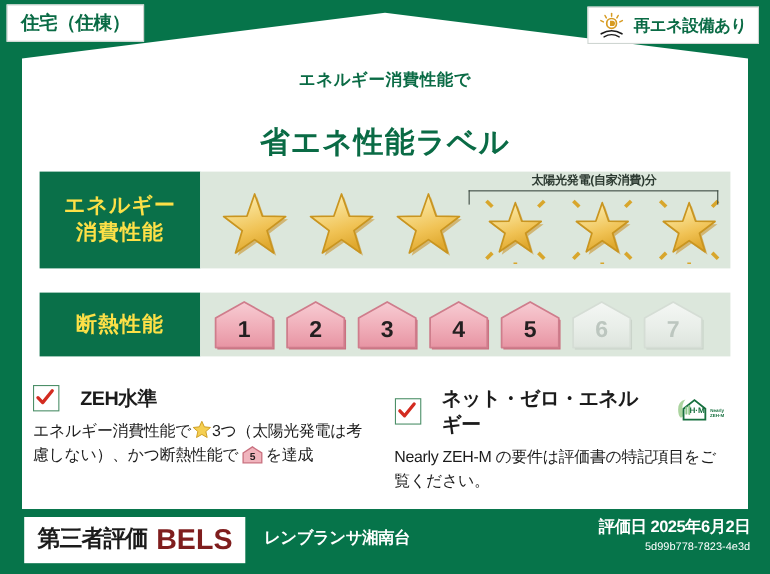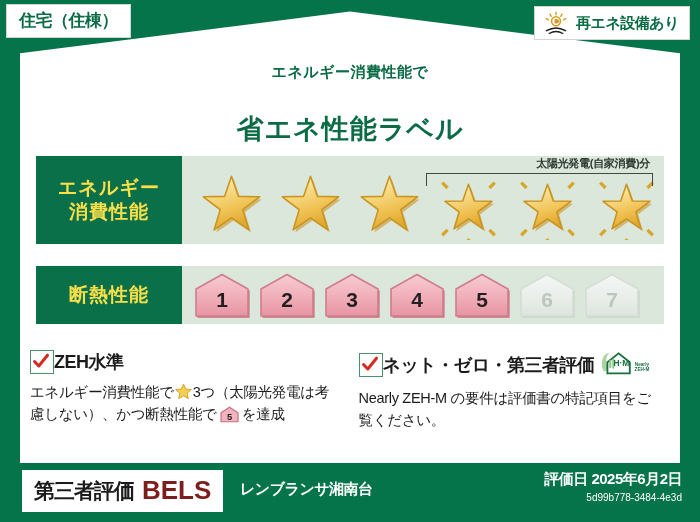--- a/index.html
+++ b/index.html
@@ -111,21 +111,21 @@
     position:absolute;
     left:244px;top:17px;width:225px;height:12px;
     border-left:1.5px solid #3d4b42;
     border-right:1.5px solid #3d4b42;
     border-top:1.5px solid #3d4b42;
     z-index:3;
   }
   .solar-label{
     position:absolute;
     left:248px;top:0px;width:220px;
-    text-align:right;
+    text-align:center;
     font-size:11px;color:#2c3a31;font-weight:bold;
     letter-spacing:-0.3px;
     z-index:4;
   }
 
   
   .ins-list{
     position:absolute;left:0;top:0;right:0;bottom:0;
     display:flex;align-items:center;gap:3px;
     padding-left:9px;
@@ -144,21 +144,21 @@
   .ins-cell.on  .ins-num{color:#231f20;}
   .ins-cell.off .ins-num{color:#bcc6bf;}
 
   
   .claims{
     position:absolute;left:30px;top:350px;width:645px;height:100px;
     display:flex;z-index:5;
   }
   .claim{flex:1 1 0;padding-right:12px;}
   .claim + .claim{padding-left:12px;}
-  .claim-head{display:flex;align-items:center;gap:0;margin-bottom:7px;}
+  .claim-head{display:flex;align-items:center;gap:19px;margin-bottom:7px;}
   .chk{
     width:22px;height:22px;flex:0 0 22px;
     border:1.5px solid #4c8f68;
     background:#fff;
     position:relative;
   }
   .chk svg{position:absolute;left:1px;top:1px;}
   .claim-title{font-size:18px;font-weight:bold;color:#1b1b1b;letter-spacing:-0.5px;}
   .claim-body{
     font-size:14.5px;color:#1b1b1b;line-height:1.55;
@@ -170,21 +170,21 @@
 
   
   .footer{
     position:absolute;left:0;right:0;bottom:0;height:60px;
     z-index:6;
   }
   .footer-tag{
     position:absolute;left:22px;top:8px;
     background:#ffffff;
     padding:5px 12px 6px 12px;
-    display:flex;align-items:center;gap:8px;
+    display:flex;align-items:flex-start;gap:8px;
   }
   .ft-jp{font-size:21px;font-weight:bold;color:#1b1b1b;letter-spacing:-1px;}
   .ft-bels{font-size:26px;font-weight:bold;color:#7f1d1d;letter-spacing:0px;}
   .ft-prop{
     position:absolute;left:240px;top:18px;
     font-size:15px;font-weight:bold;color:#ffffff;letter-spacing:-0.5px;
   }
   .ft-right{
     position:absolute;right:18px;top:8px;text-align:right;color:#ffffff;
   }
@@ -466,21 +466,21 @@
           </svg><span>を達成</span></div>
     </div>
 
     <div class="claim">
       <div class="claim-head">
         <span class="chk">
           <svg width="18" height="18" viewBox="0 0 18 18">
               <path d="M2.5 9.5 L6.8 14 L15.5 3.2" fill="none" stroke="#d32b20" stroke-width="3" stroke-linecap="round" stroke-linejoin="round"></path>
             </svg>
         </span>
-        <span class="claim-title">ネット・ゼロ・第三者評価</span>
+        <span class="claim-title">ネット・ゼロ・エネルギー</span>
         <svg class="zehm-logo" viewBox="0 0 60 32">
           <path d="M3 14 Q3 5 11 3 Q6 9 8.5 16 Q10 22 6 23 Q3 21 3 14 Z" fill="#9ccc8e" opacity="0.85"></path>
           <path d="M9 13 L21 3.5 L33 13 L33 25 L9 25 Z" fill="#ffffff" stroke="#17703f" stroke-width="2"></path>
           <g fill="#8dc78a">
             <rect x="11" y="10.5" width="2.2" height="9" rx="1"></rect>
             <rect x="14.2" y="9" width="2.2" height="11" rx="1"></rect>
           </g>
           <text x="24" y="17.5" text-anchor="middle" font-size="9" font-weight="bold" font-family="Liberation Sans, sans-serif" fill="#17703f">H·M</text>
           <text x="46" y="17" text-anchor="middle" font-size="5" font-weight="bold" font-family="Liberation Sans, sans-serif" fill="#17703f">Nearly</text>
           <text x="46" y="22.5" text-anchor="middle" font-size="5" font-weight="bold" font-family="Liberation Sans, sans-serif" fill="#17703f">ZEH-M</text>
@@ -494,17 +494,17 @@
     <div class="footer-tag">
       <span class="ft-jp">第三者評価</span>
       <span class="ft-bels">BELS</span>
     </div>
     <div class="ft-prop">レンブランサ湘南台</div>
     <div class="ft-right">
       <div class="ft-date">
         <span>評価日</span>
         <span>2025年6月2日</span>
       </div>
-      <div class="ft-id">5d99b778-3484-4e3d</div>
+      <div class="ft-id">5d99b778-7823-4e3d</div>
     </div>
   </div>
 
 </div>
 
 </body></html>

